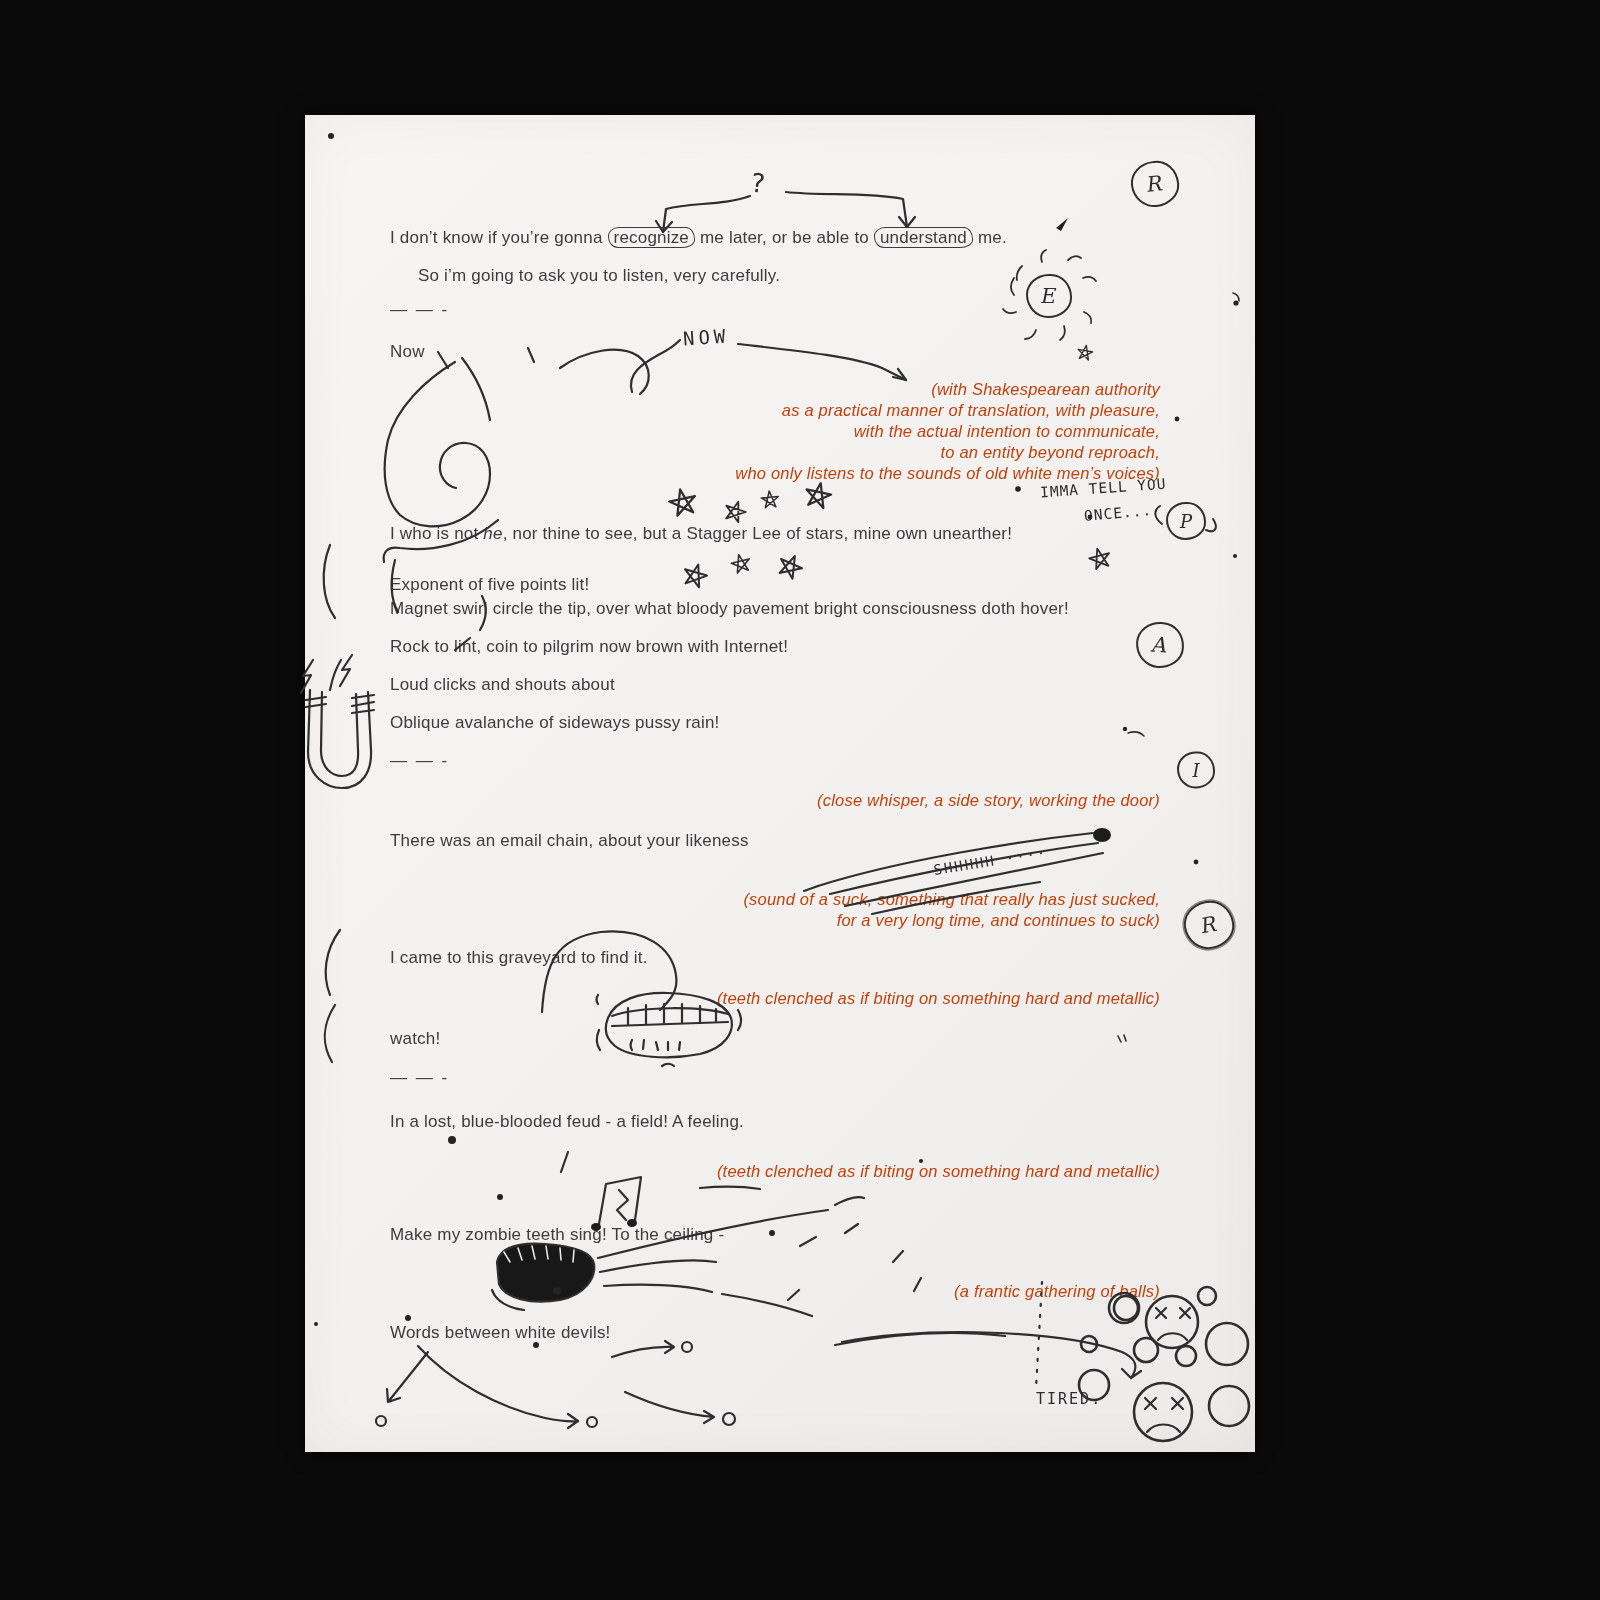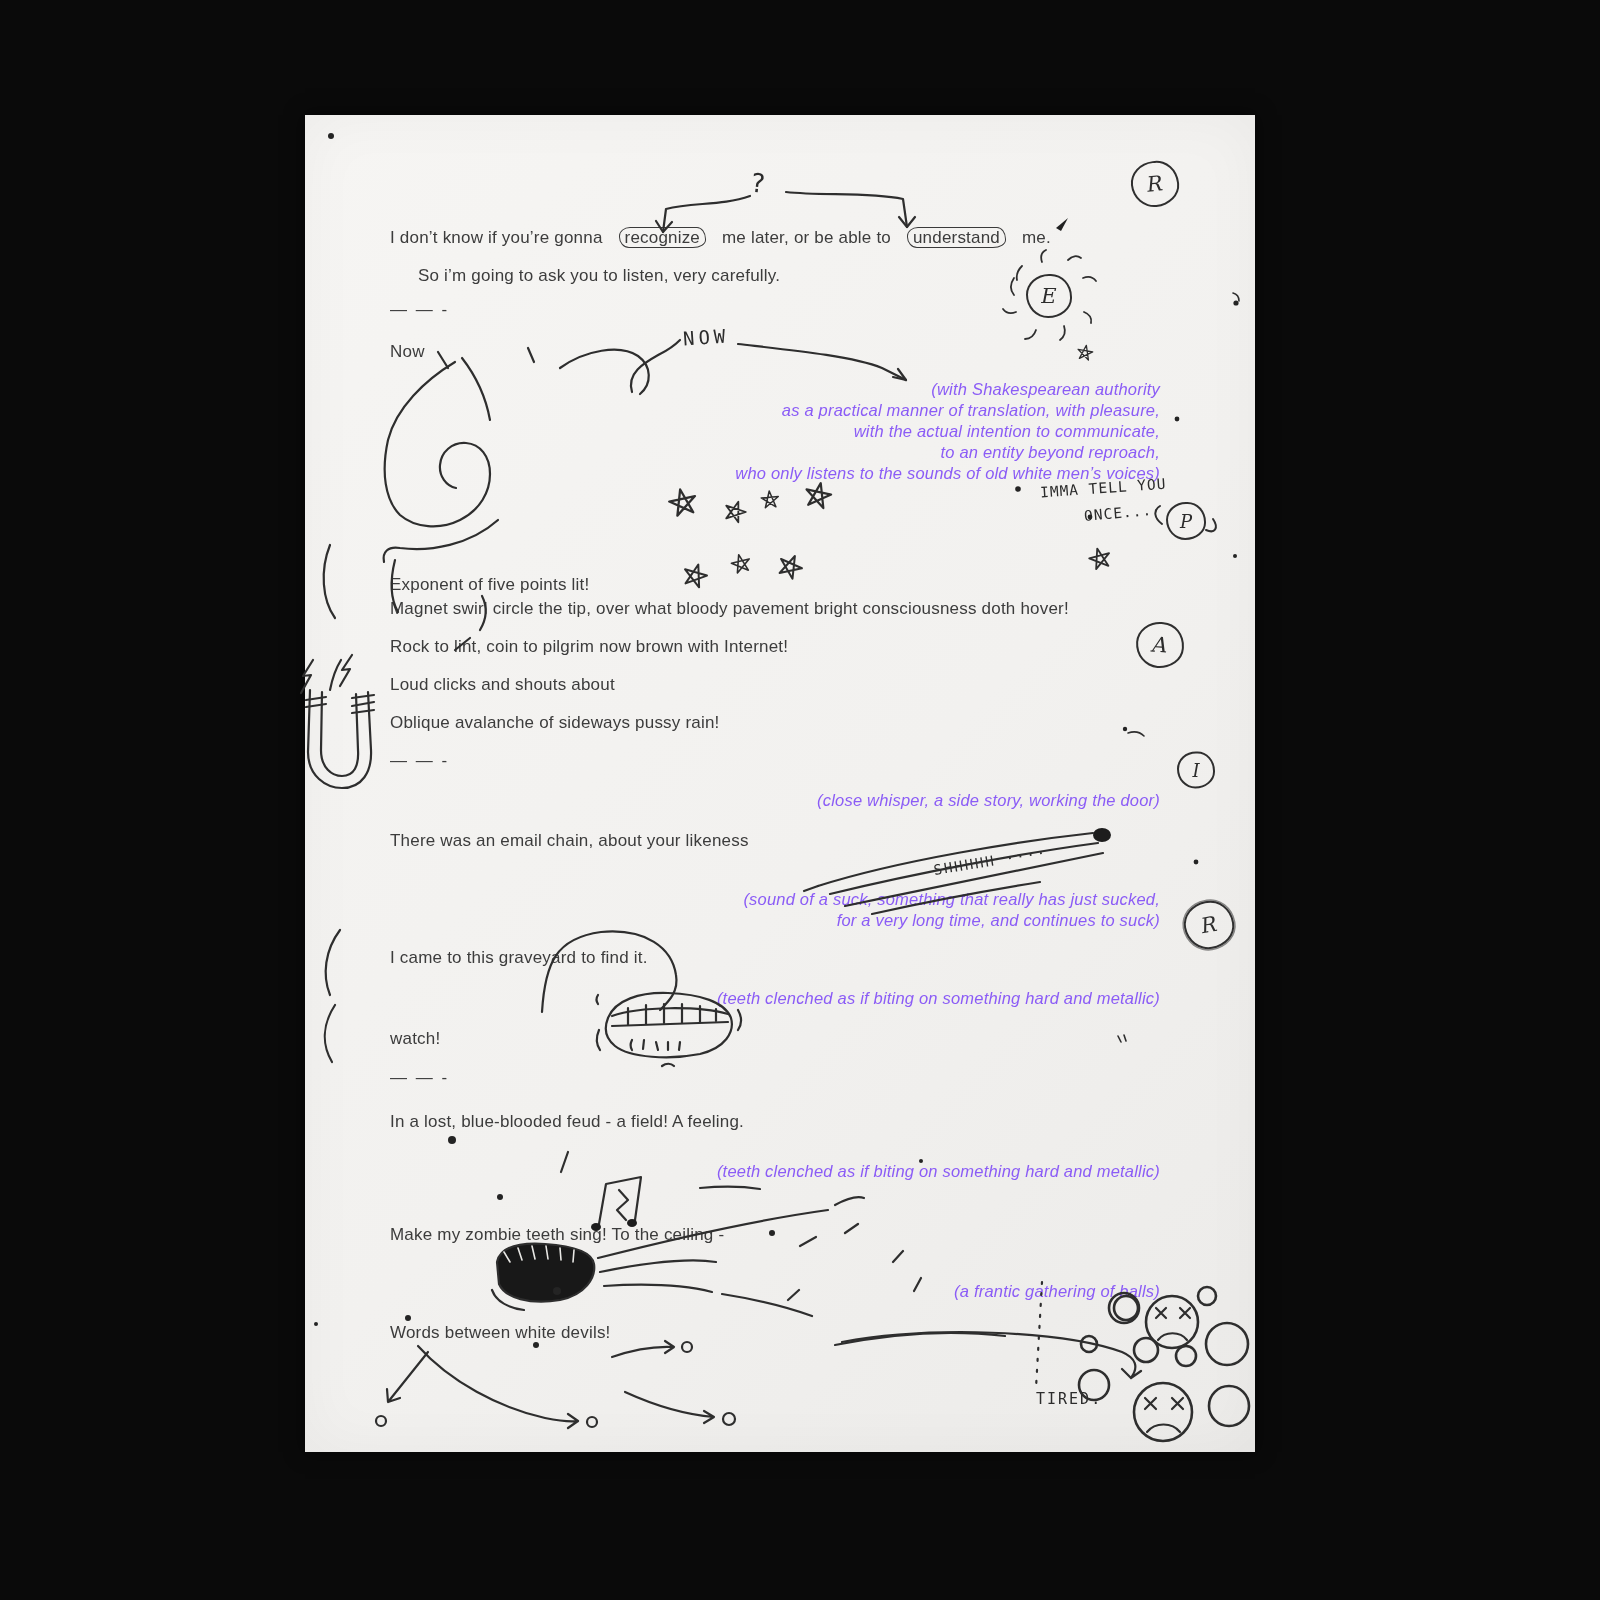--- a/index.html
+++ b/index.html
@@ -4,25 +4,25 @@
 <style>
   html,body{margin:0;padding:0;}
   body{width:1600px;height:1600px;background:#0a0a0a;position:relative;overflow:hidden;
        font-family:"Liberation Sans",sans-serif;}
   #stage{position:absolute;inset:0;}
   #paper{position:absolute;left:305px;top:115px;width:950px;height:1337px;
          background:linear-gradient(135deg,#f6f5f3 0%,#f2f1ef 55%,#eceBe9 100%);
          box-shadow:0 0 18px rgba(0,0,0,.6), inset 0 0 60px rgba(0,0,0,.04);}
   #doodles{position:absolute;inset:0;pointer-events:none;}
   .typed{position:absolute;color:#3c3c3c;font-size:17px;white-space:nowrap;letter-spacing:.2px;}
-  .stage-dir{position:absolute;right:440px;color:#8b5cf6;font-size:16.5px;font-style:italic;
+  .stage-dir{position:absolute;right:440px;color:#c2410c;font-size:16.5px;font-style:italic;
              text-align:right;white-space:nowrap;line-height:21px;letter-spacing:.2px;}
   .divider{position:absolute;left:390px;color:#3c3c3c;font-size:17px;letter-spacing:2px;}
   .boxed{border:1.8px solid #3a3a3a;border-radius:11px 9px 13px 10px / 9px 12px 8px 11px;
-         padding:0 5px;margin:0 11px;}
+         padding:0 5px;margin:0 0;}
   .hw{position:absolute;color:#2c2c2c;font-family:"DejaVu Sans Mono",monospace;
       white-space:nowrap;}
   .circle-letter{position:absolute;display:flex;align-items:center;justify-content:center;
       border:2.2px solid #2f2f2f;border-radius:50% 46% 52% 48% / 47% 52% 45% 53%;
       color:#2c2c2c;font-family:"DejaVu Serif",serif;font-style:italic;font-size:21px;
       transform:translate(-50%,-50%);}
   .em{font-style:italic;}
 </style>
 </head>
 <body>
@@ -42,20 +42,23 @@
   <div class="typed" style="left:390px;top:342px;">Now</div>
 
   <div class="stage-dir" style="top:379px;">
     <div>(with Shakespearean authority</div>
     <div>as a practical manner of translation, with pleasure,</div>
     <div>with the actual intention to communicate,</div>
     <div>to an entity beyond reproach,</div>
     <div>who only listens to the sounds of old white men’s voices)</div>
   </div>
 
+  <div class="typed" style="left:390px;top:524px;">
+    <span>I who is not </span><span class="em">he</span><span>, nor thine to see, but a Stagger Lee of stars, mine own unearther!</span>
+  </div>
   <div class="typed" style="left:390px;top:544px;margin-top:31px;">Exponent of five points lit!</div>
   <div class="typed" style="left:390px;top:599px;">Magnet swirl circle the tip, over what bloody pavement bright consciousness doth hover!</div>
   <div class="typed" style="left:390px;top:637px;">Rock to lint, coin to pilgrim now brown with Internet!</div>
   <div class="typed" style="left:390px;top:675px;">Loud clicks and shouts about</div>
   <div class="typed" style="left:390px;top:713px;text-align:center;">Oblique avalanche of sideways pussy rain!</div>
   <div class="divider" style="top:751px;">— — -</div>
 
   <div class="stage-dir" style="top:790px;">(close whisper, a side story, working the door)</div>
   <div class="typed" style="left:390px;top:831px;">There was an email chain, about your likeness</div>
 

